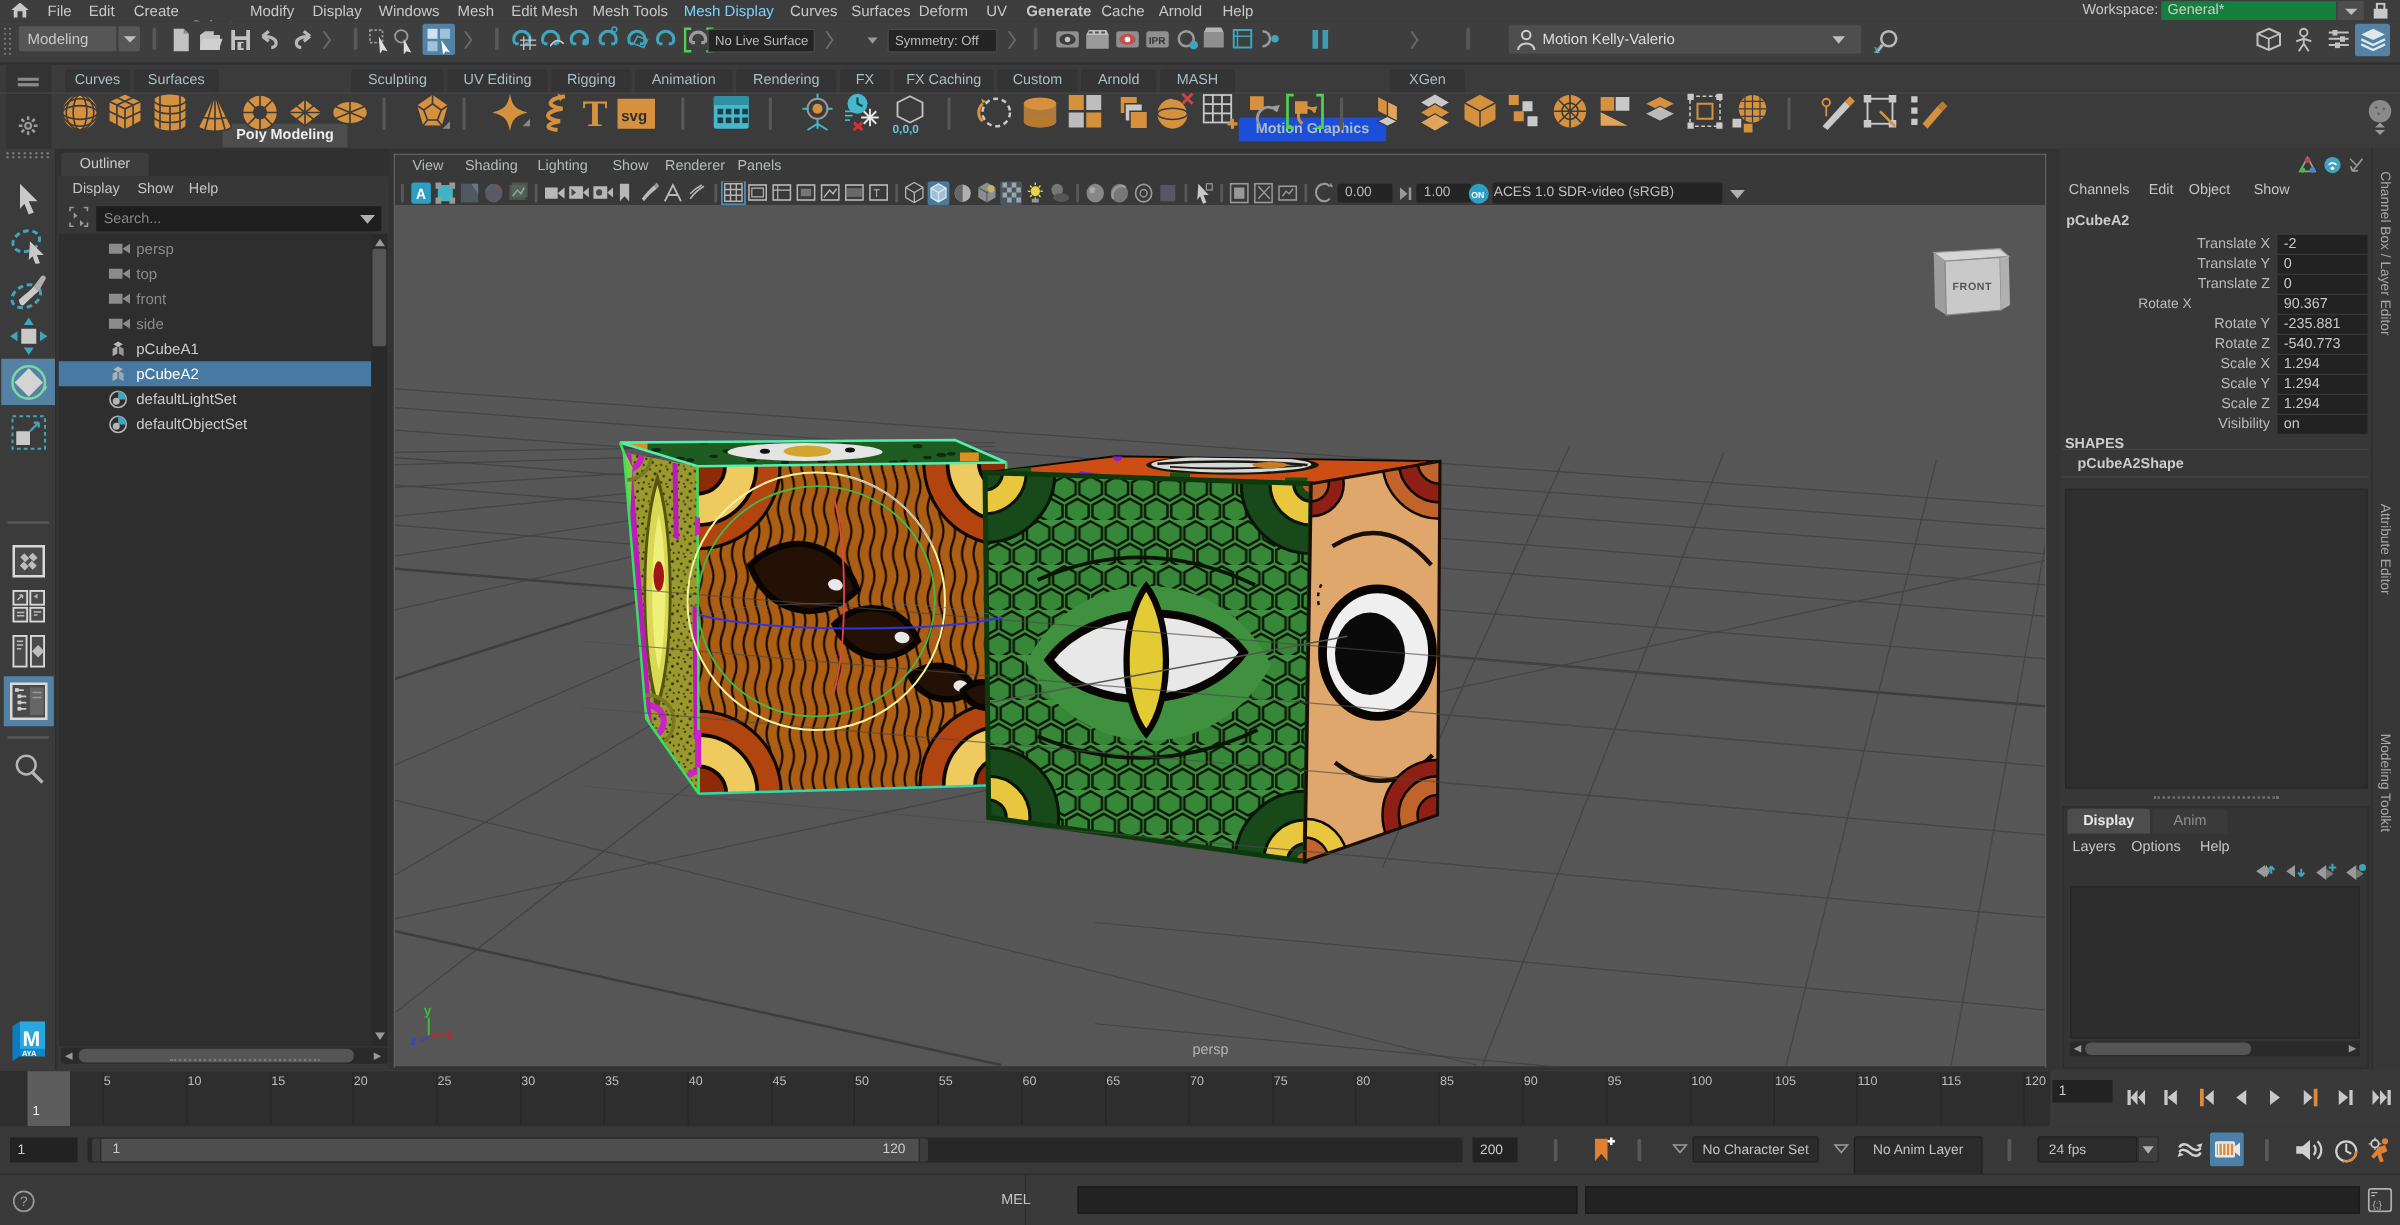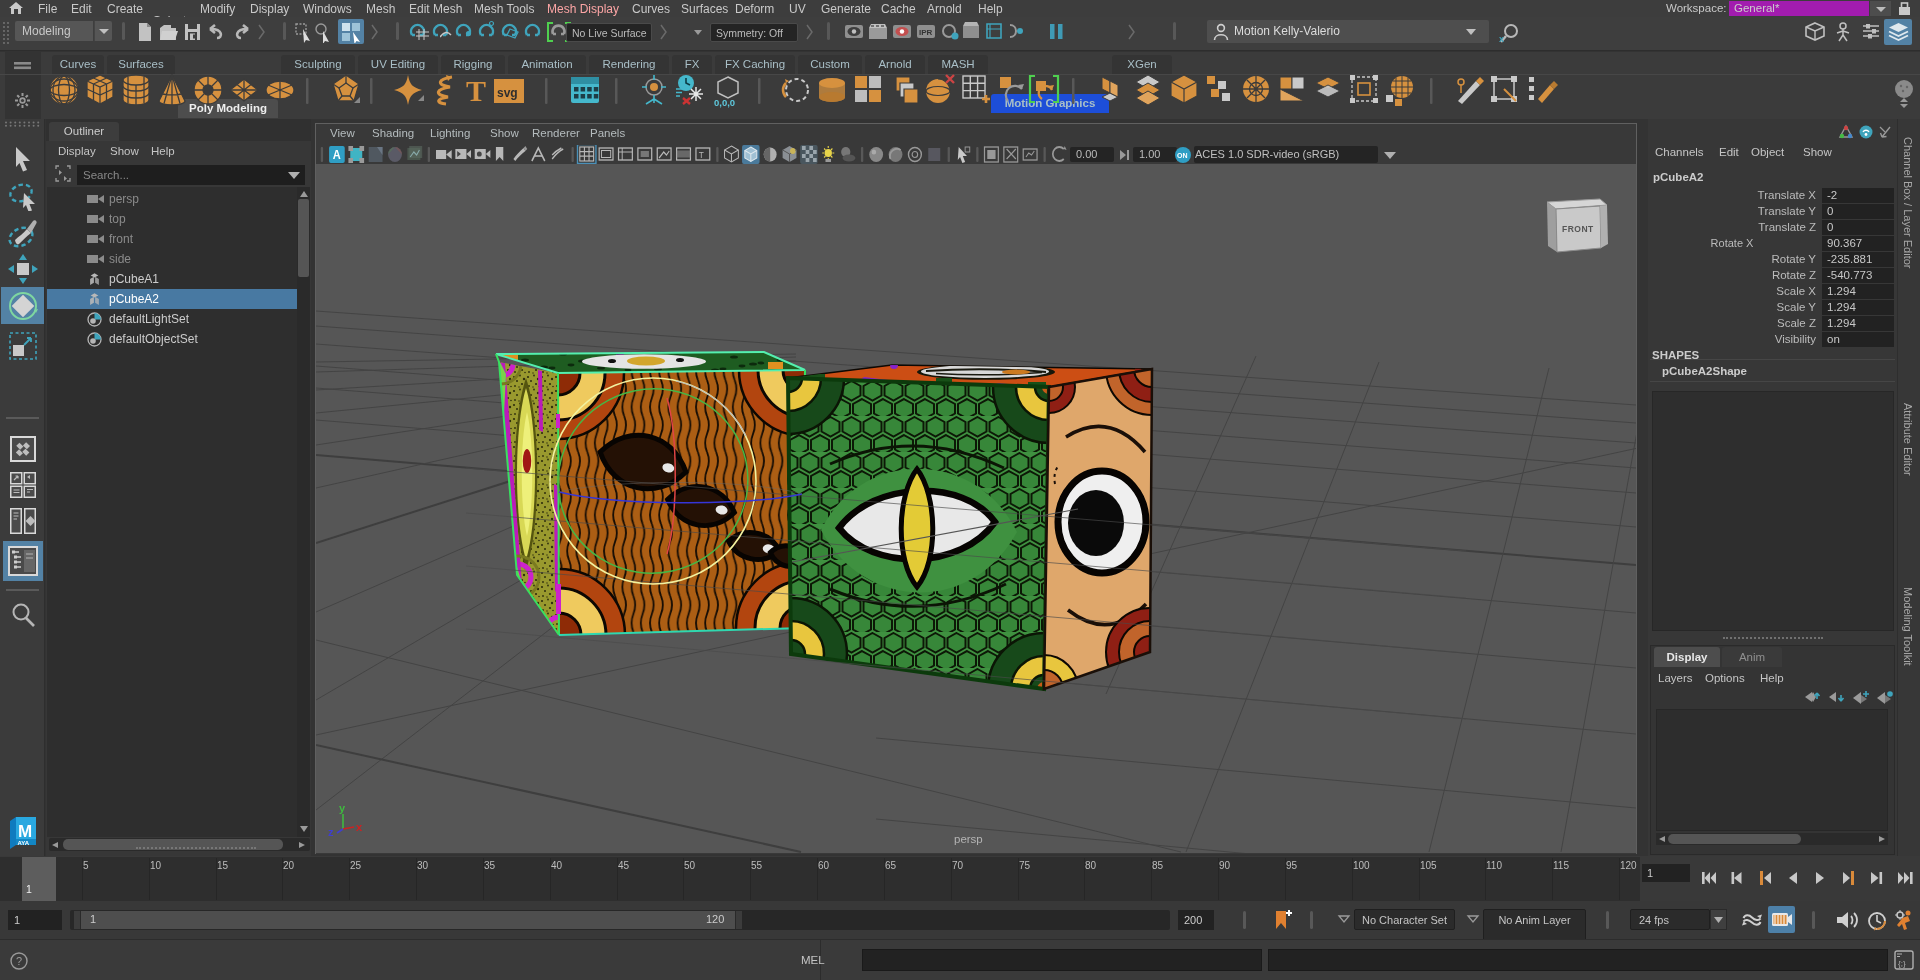--- a/index.html
+++ b/index.html
@@ -18,31 +18,31 @@
 <span style="position:absolute;left:38px;top:2px;font-size:12px;color:#c9c9c9;">File</span>
 <span style="position:absolute;left:71px;top:2px;font-size:12px;color:#c9c9c9;">Edit</span>
 <span style="position:absolute;left:107px;top:2px;font-size:12px;color:#c9c9c9;">Create</span>
 <span style="position:absolute;left:153px;top:14px;font-size:12px;color:#c9c9c9;">Select</span>
 <span style="position:absolute;left:200px;top:2px;font-size:12px;color:#c9c9c9;">Modify</span>
 <span style="position:absolute;left:250px;top:2px;font-size:12px;color:#c9c9c9;">Display</span>
 <span style="position:absolute;left:303px;top:2px;font-size:12px;color:#c9c9c9;">Windows</span>
 <span style="position:absolute;left:366px;top:2px;font-size:12px;color:#c9c9c9;">Mesh</span>
 <span style="position:absolute;left:409px;top:2px;font-size:12px;color:#c9c9c9;">Edit Mesh</span>
 <span style="position:absolute;left:474px;top:2px;font-size:12px;color:#c9c9c9;">Mesh Tools</span>
-<span style="position:absolute;left:547px;top:2px;font-size:12px;color:#fca5a5;text-align:center;">Mesh Display</span>
+<span style="position:absolute;left:547px;top:2px;font-size:12px;color:#7dd3fc;text-align:center;">Mesh Display</span>
 <span style="position:absolute;left:632px;top:2px;font-size:12px;color:#c9c9c9;">Curves</span>
 <span style="position:absolute;left:681px;top:2px;font-size:12px;color:#c9c9c9;">Surfaces</span>
 <span style="position:absolute;left:735px;top:2px;font-size:12px;color:#c9c9c9;">Deform</span>
 <span style="position:absolute;left:789px;top:2px;font-size:12px;color:#c9c9c9;">UV</span>
-<span style="position:absolute;left:821px;top:2px;font-size:12px;color:#c9c9c9;">Generate</span>
+<span style="position:absolute;left:821px;top:2px;font-size:12px;color:#c9c9c9;font-weight:bold;">Generate</span>
 <span style="position:absolute;left:881px;top:2px;font-size:12px;color:#c9c9c9;">Cache</span>
 <span style="position:absolute;left:927px;top:2px;font-size:12px;color:#c9c9c9;">Arnold</span>
 <span style="position:absolute;left:978px;top:2px;font-size:12px;color:#c9c9c9;">Help</span>
 <span style="position:absolute;left:1666px;top:2px;font-size:11.5px;color:#c9c9c9;">Workspace:</span>
-<div style="position:absolute;left:1729px;top:1px;width:140px;height:15px;background:#a21caf;color:#ccc;font-size:11.5px;padding:1px 5px;">General*</div>
+<div style="position:absolute;left:1729px;top:1px;width:140px;height:15px;background:#15803d;color:#ccc;font-size:11.5px;padding:1px 5px;">General*</div>
 <div style="position:absolute;left:1869px;top:1px;width:22px;height:15px;background:#4d4d4d;border-left:1px solid #3d3d3d;"><svg width="22" height="15">
           <path d="M6 6 L16 6 L11 11 Z" fill="#bbb"></path>
         </svg></div>
 <svg class="abs" style="left:1898px;top:2px" width="14" height="13">
         <rect x="1" y="5" width="11" height="8" fill="#c9c9c9"></rect>
         <rect x="3.5" y="1" width="6" height="6" fill="none" stroke="#c9c9c9" stroke-width="1.6"></rect>
       </svg>
 </div>
 <div class="abs" style="left:0;top:17px;width:1920px;height:34px;background:#3e3e3e;border-bottom:1px solid #2d2d2d;">
 <svg class="abs" style="left:2px;top:4px" width="8" height="26">

